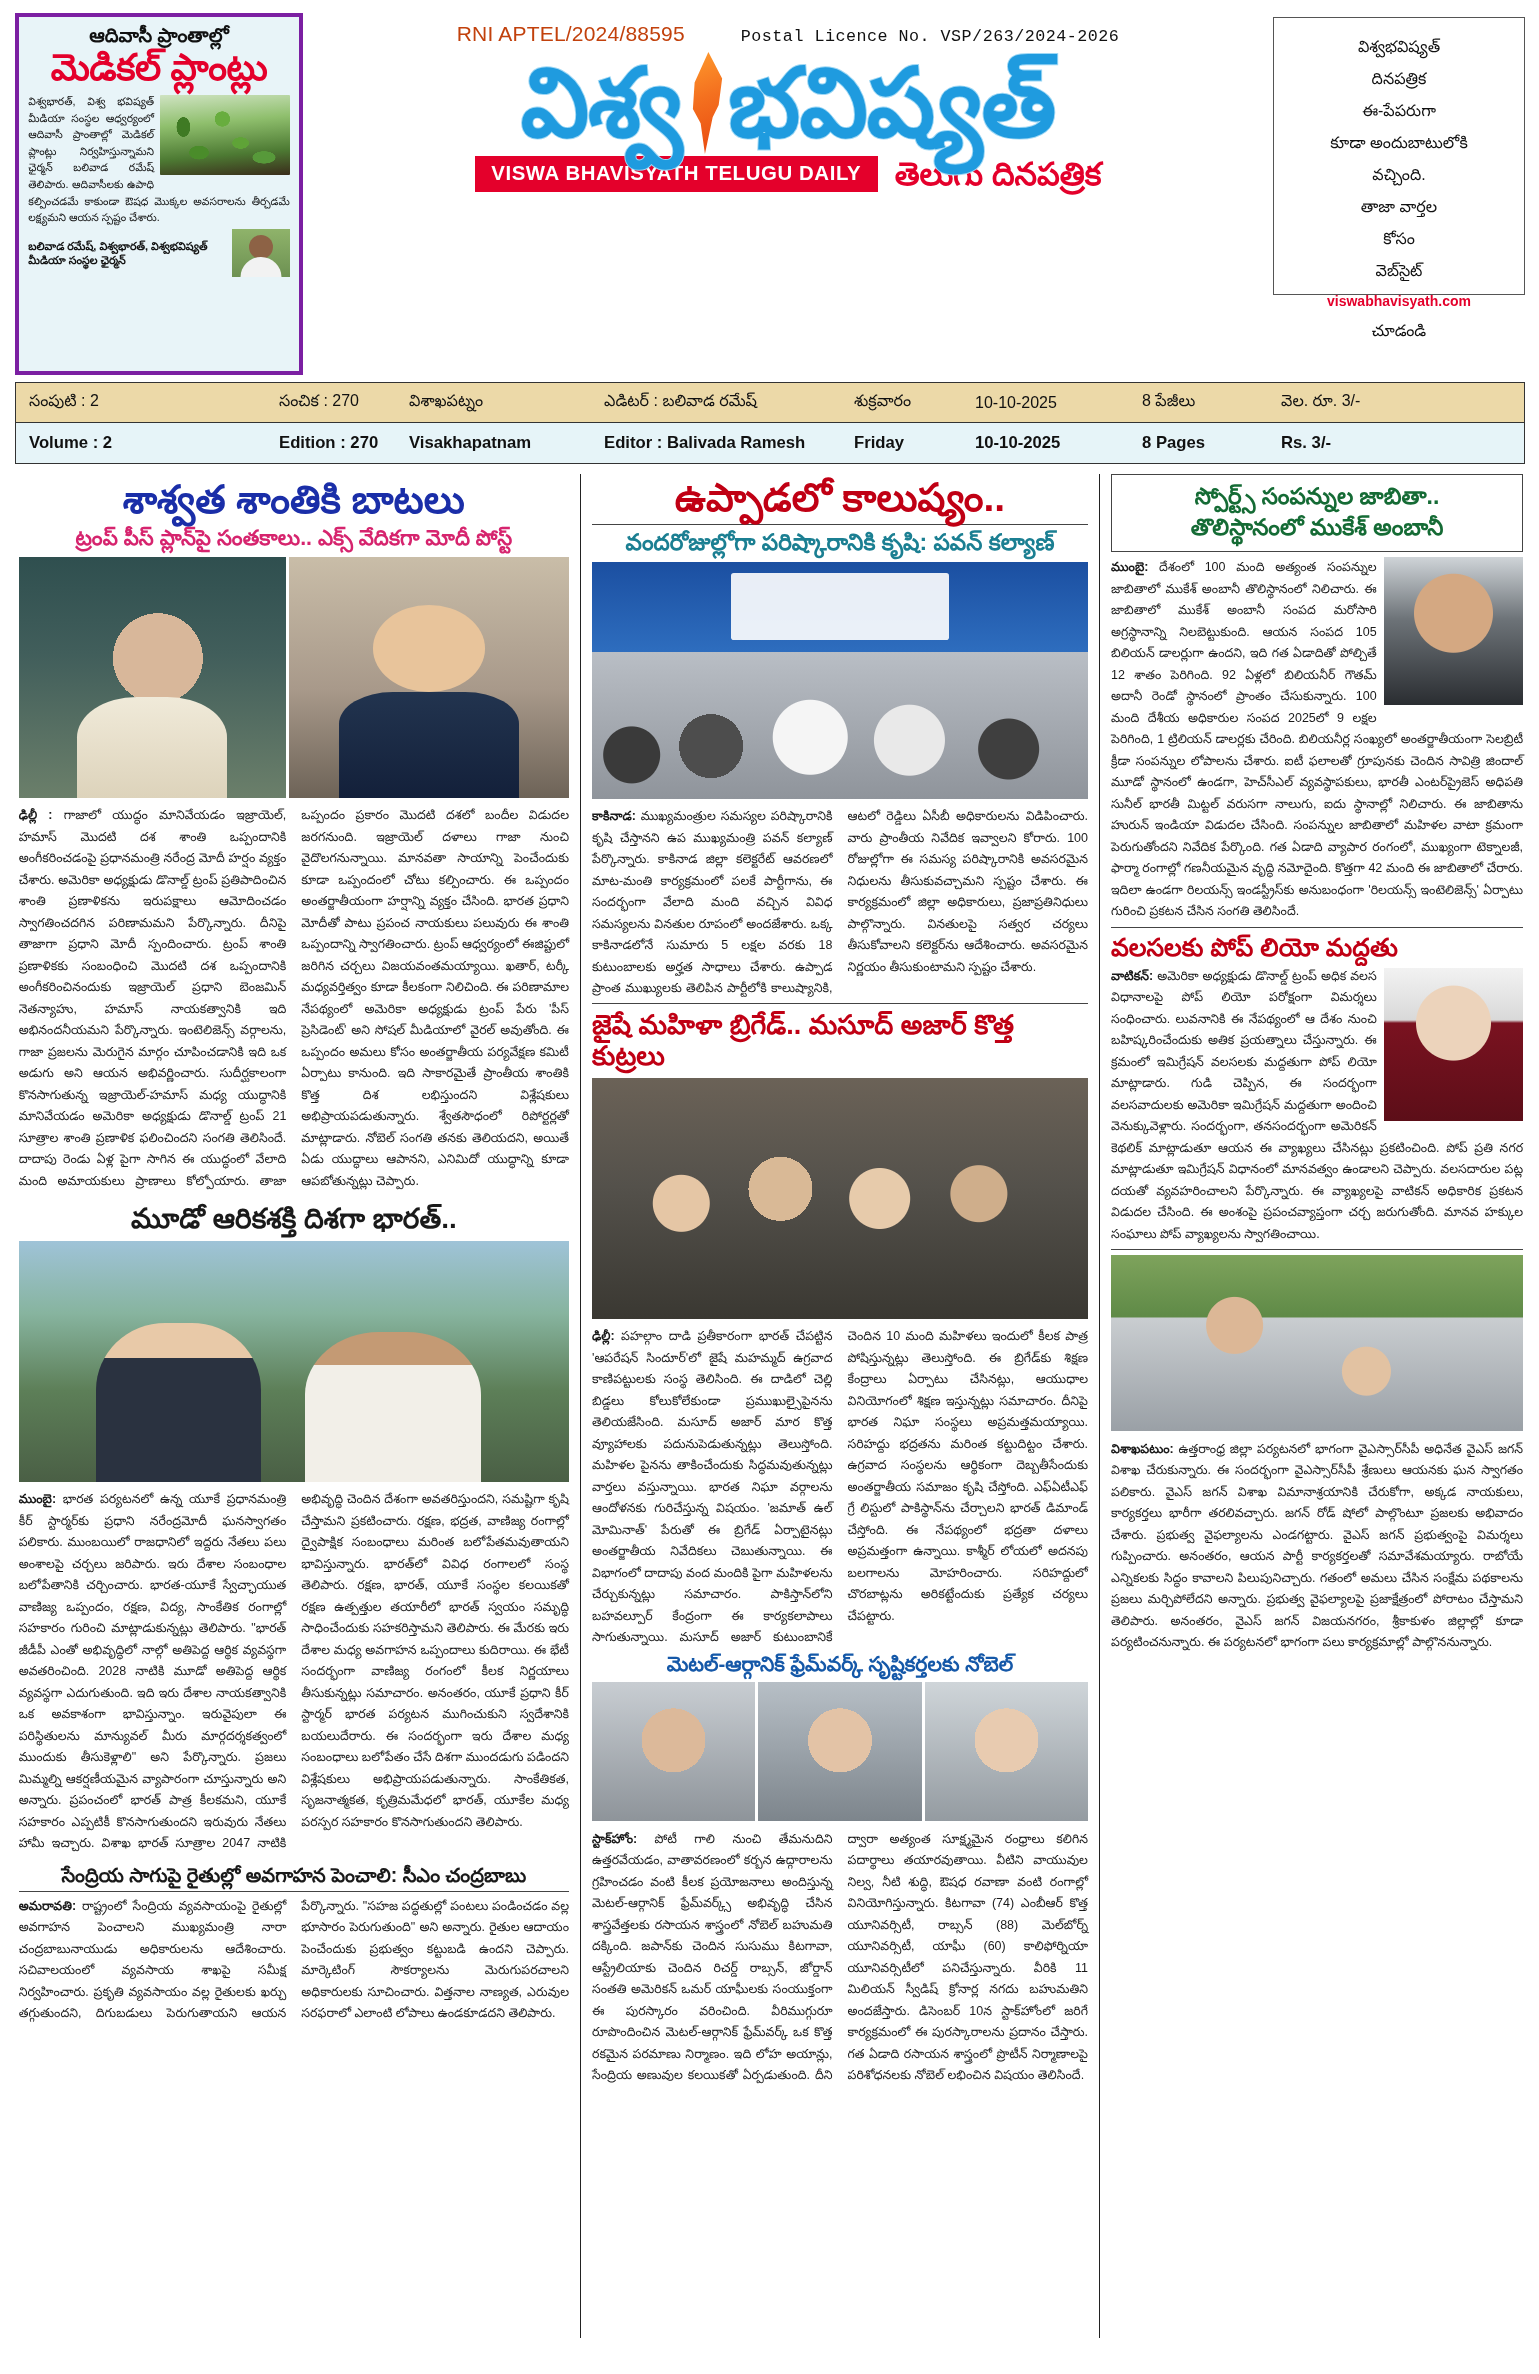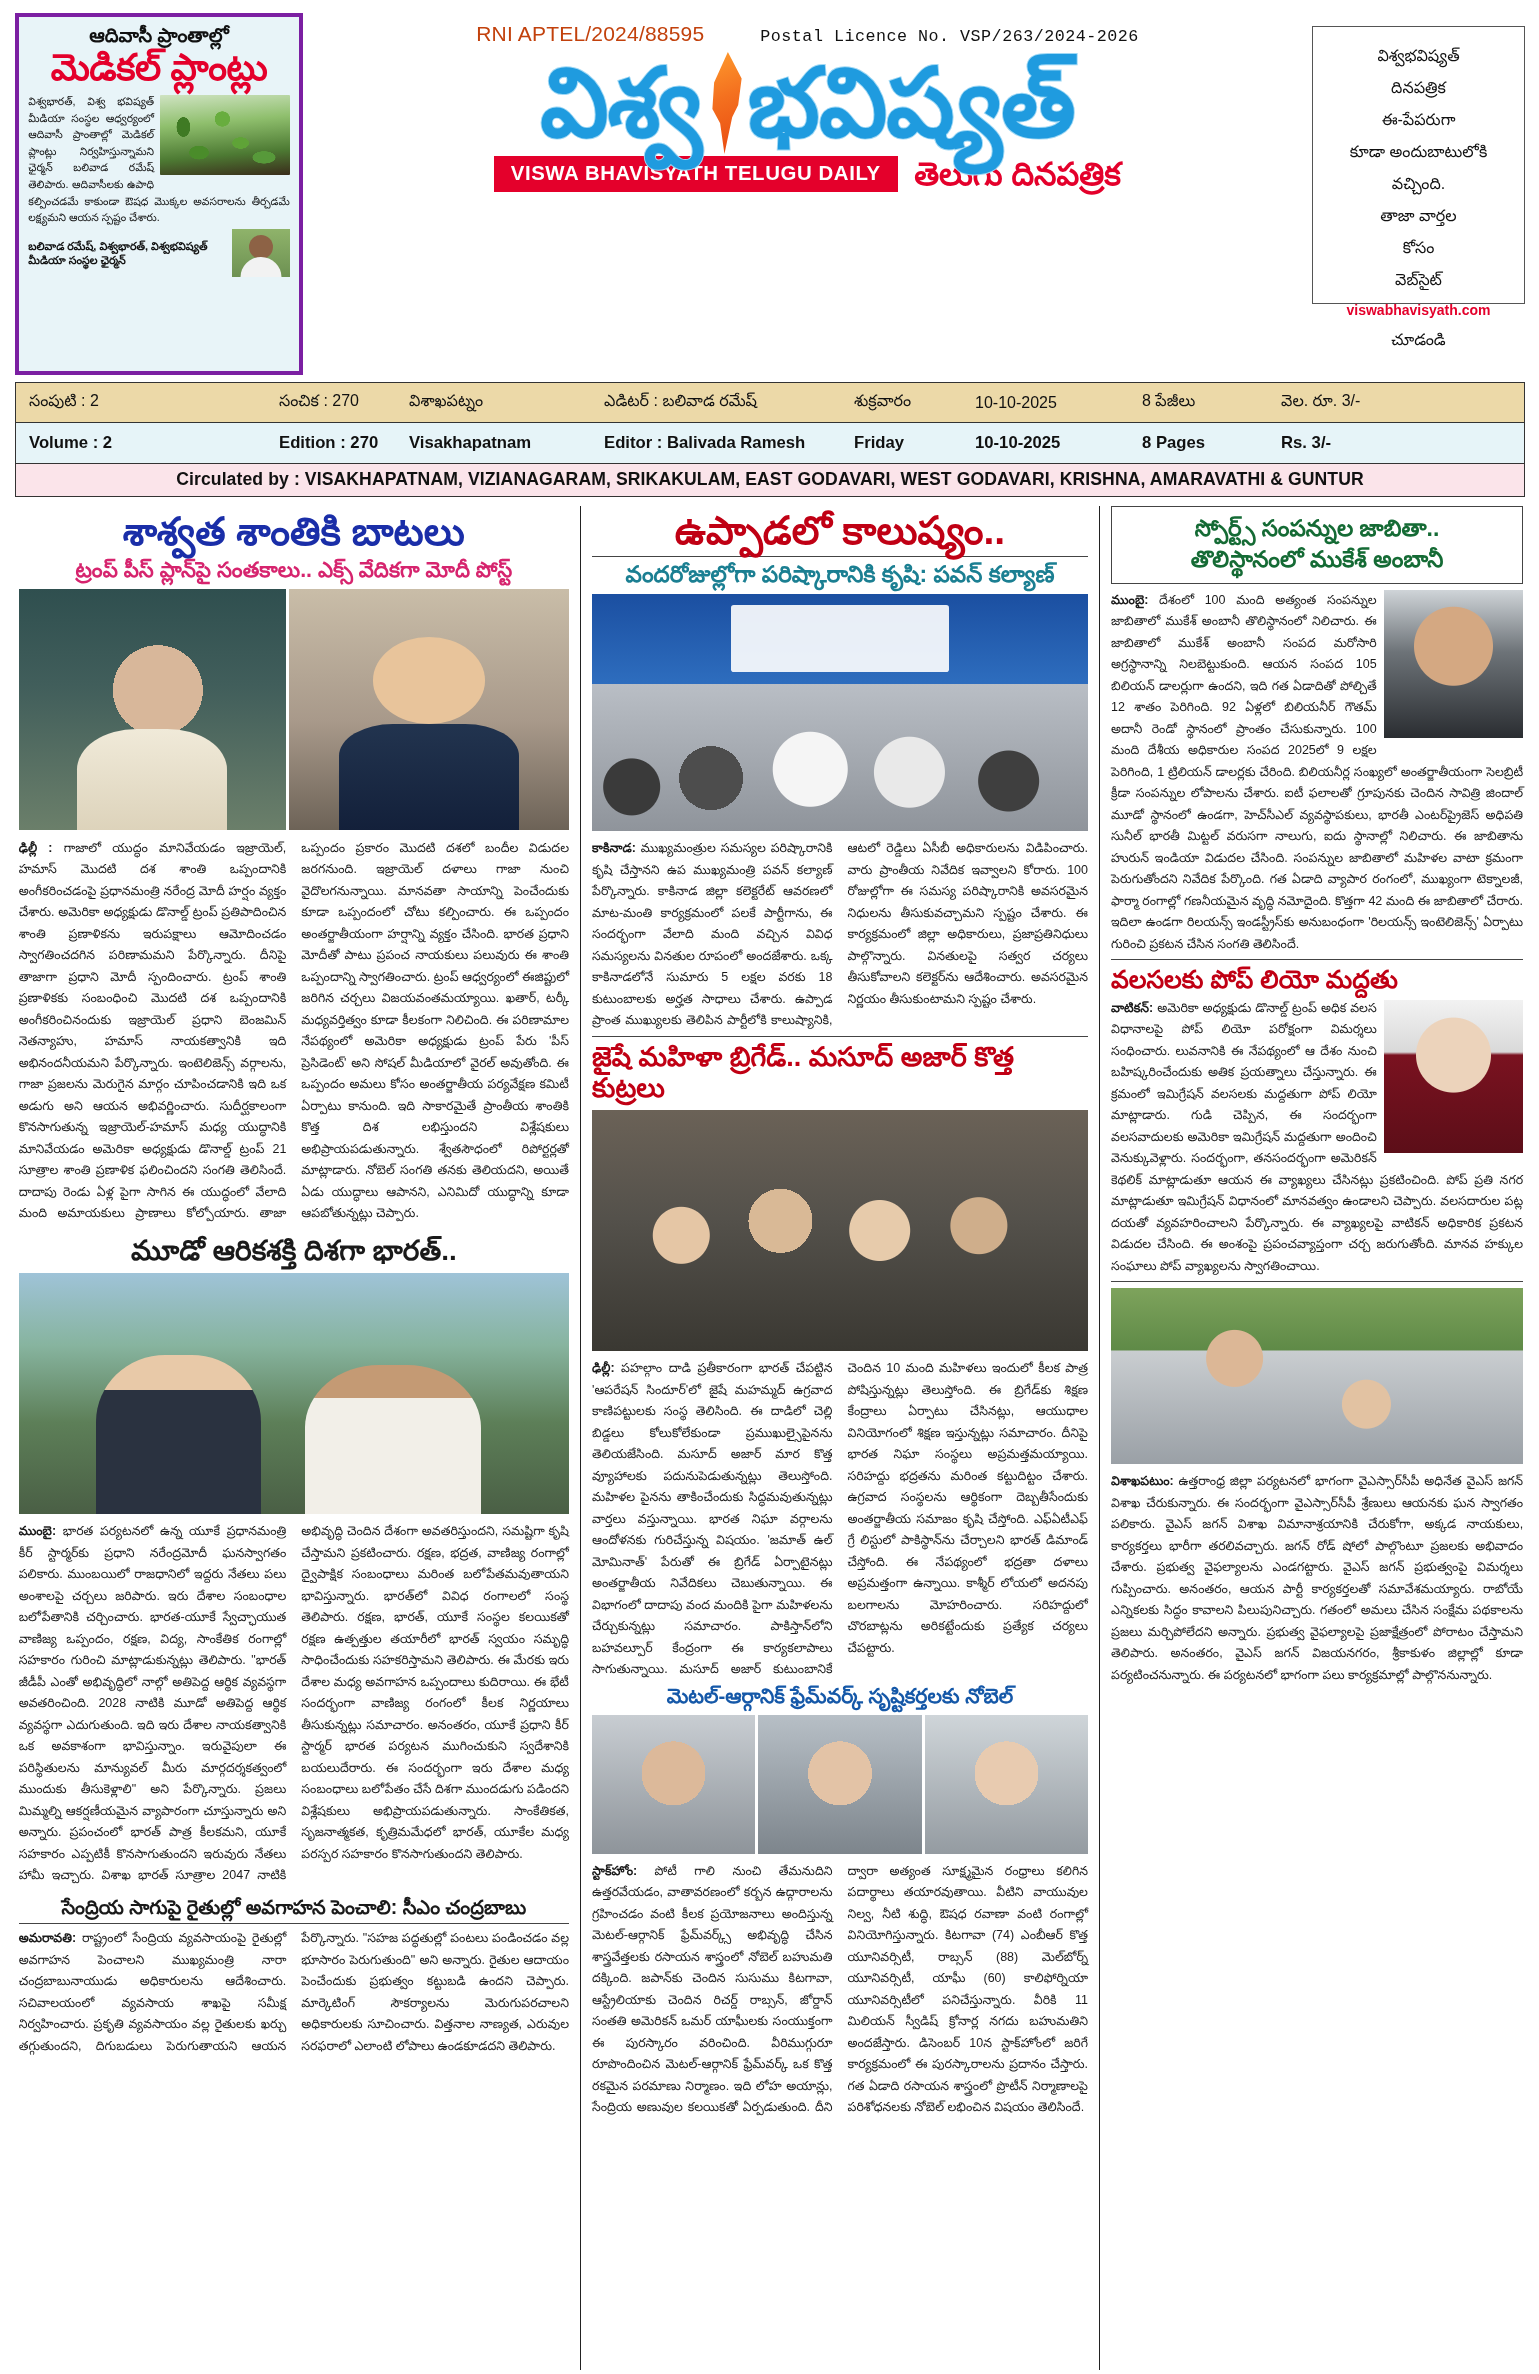--- a/index.html
+++ b/index.html
@@ -159,29 +159,29 @@
   }
   .tel-sub {
     font-size: 32px;
     font-weight: bold;
     color: #e4002b;
     line-height: 1;
     white-space: nowrap;
   }
 
   .side-box {
-    width: 213px;
+    width: 252px;
     border: 1.9px solid #555;
     padding: 13px 7.4px;
     text-align: center;
     font-size: 16px;
     line-height: 2.0;
     color: #111;
     align-self: flex-start;
-    margin-top: 13px;
+    margin-top: 4px;
     height: 278px;
   }
   .side-box .web { color: #e4002b; font-size: 14px; font-weight: bold; }
 
   
   .infobar {
     border: 1.9px solid #333;
     display: flex;
     align-items: center;
     height: 41px;
@@ -487,21 +487,20 @@
     <span class="ib1">Volume : 2</span>
     <span class="ib2">Edition : 270</span>
     <span class="ib3">Visakhapatnam</span>
     <span class="ib4">Editor : Balivada Ramesh</span>
     <span class="ib5">Friday</span>
     <span class="ib6">10-10-2025</span>
     <span class="ib7">8 Pages</span>
     <span class="ib8">Rs. 3/-</span>
   </div>
 
-  <div class="circbar">Circulated by : VISAKHAPATNAM, VIZIANAGARAM, SRIKAKULAM, EAST GODAVARI, WEST GODAVARI, KRISHNA, AMARAVATHI &amp; GUNTUR</div>
 
   <div class="content">
 
     <div class="col col-left">
 
       <div class="hl-blue">శాశ్వత శాంతికి బాటలు</div>
       <div class="sub-pink">ట్రంప్ పీస్ ప్లాన్‌పై సంతకాలు.. ఎక్స్ వేదికగా మోదీ పోస్ట్</div>
 
       <div class="ph-modi-trump">
         <div class="ph-modi photo"></div>

